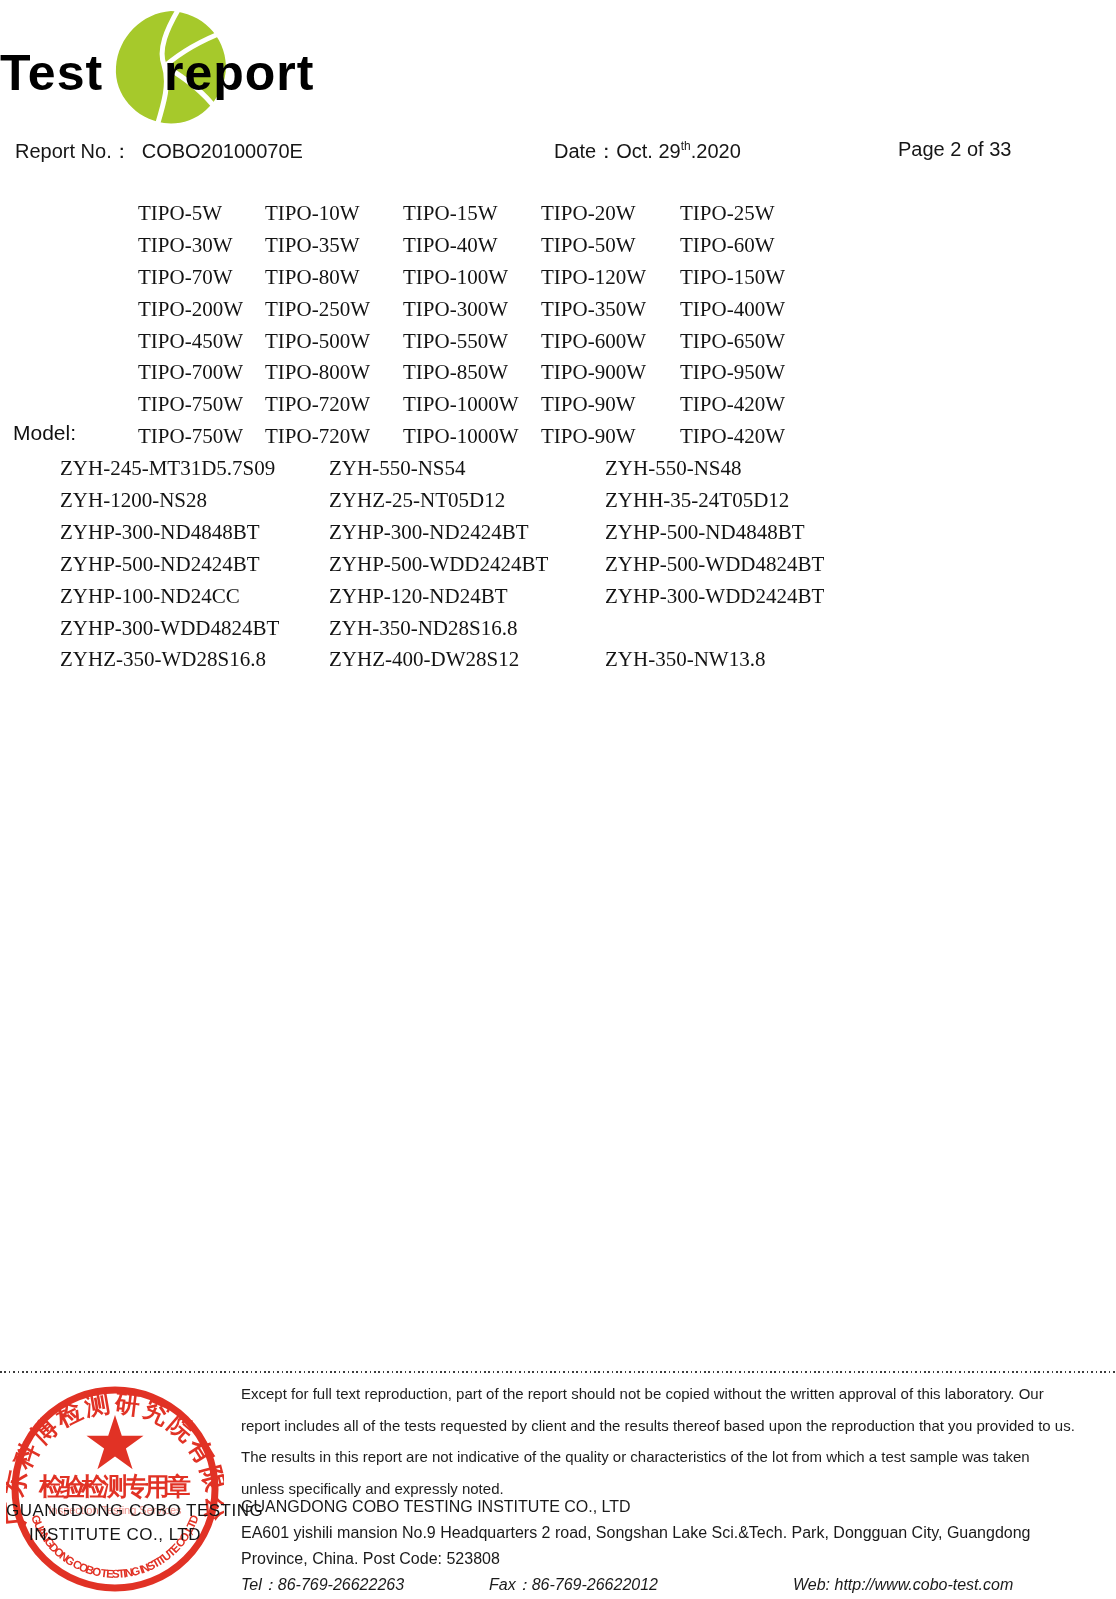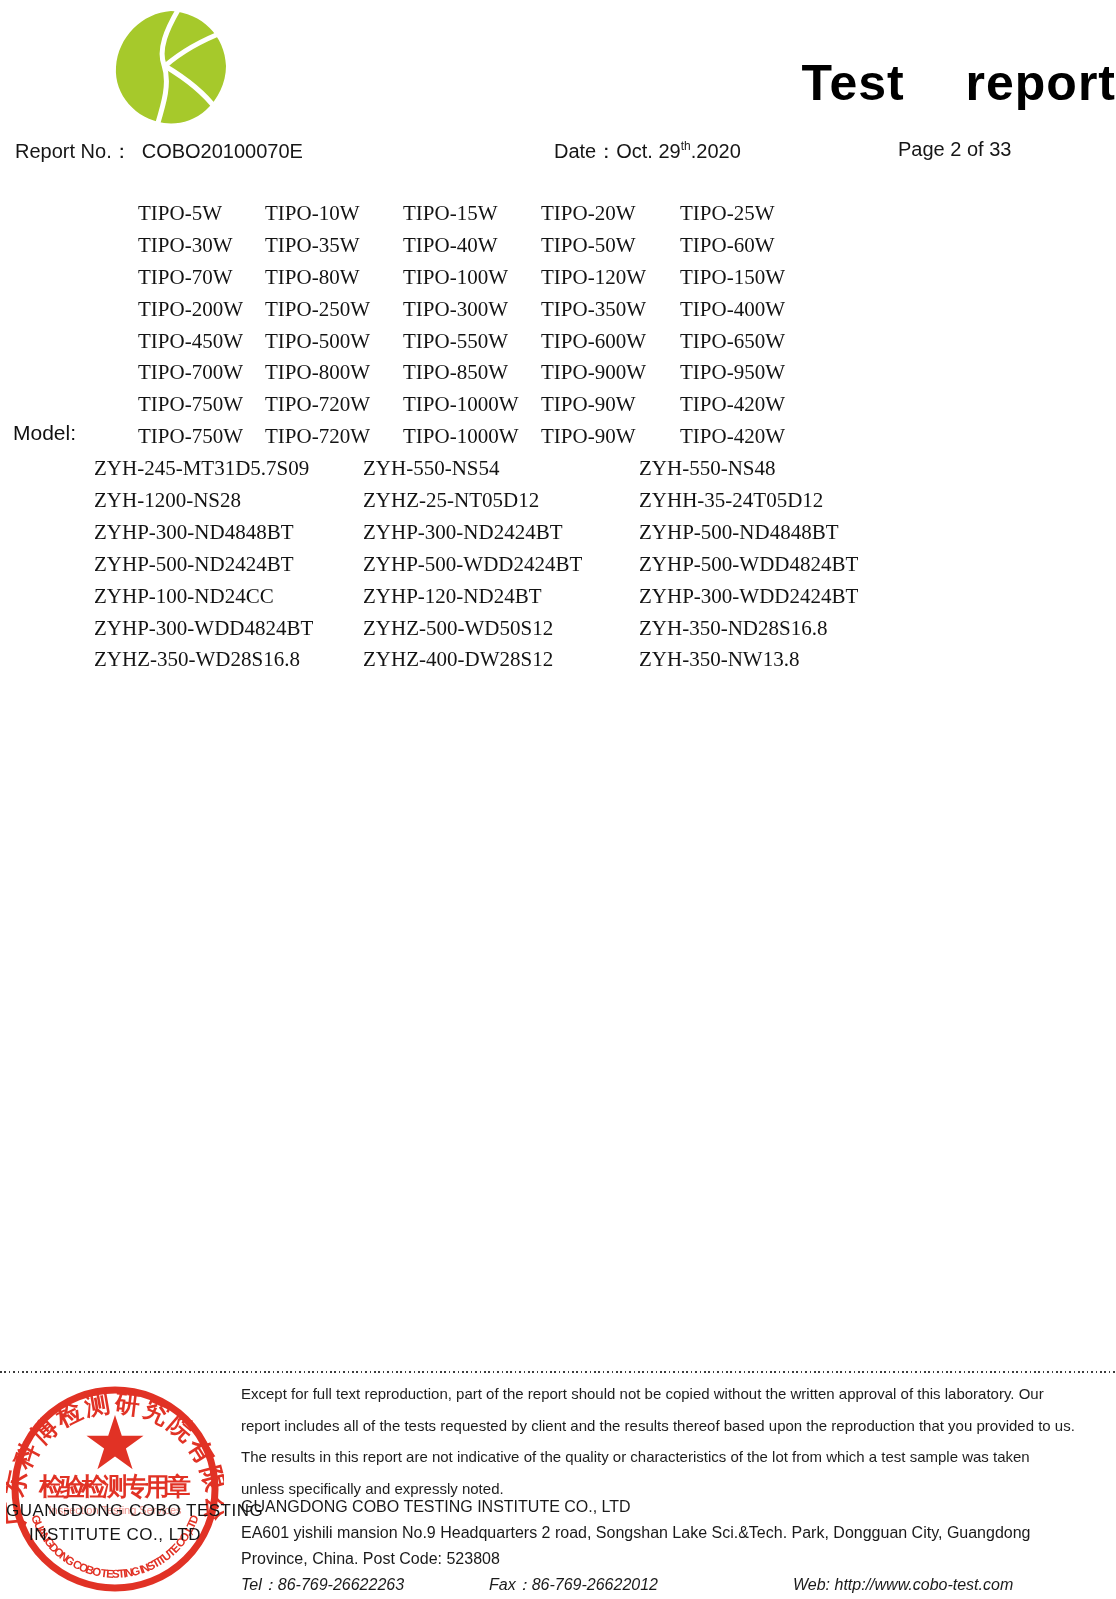--- a/index.html
+++ b/index.html
@@ -9,23 +9,23 @@
     margin:0 auto;
     background:#ffffff;
     overflow:hidden;
     font-family:"Liberation Sans","DejaVu Sans",sans-serif;
     color:#161616;
   }
   
   .logo{position:absolute;left:112px;top:9px;width:118px;height:118px;}
   .title{
     position:absolute;left:0;top:46px;width:100%;
-    text-align:right;
+    text-align:left;
     font-size:50px;font-weight:bold;letter-spacing:1px;word-spacing:46px;
-    color:#000;line-height:1.1;margin-top:10px;
+    color:#000;line-height:1.1;
   }
   .header-row{position:absolute;left:0;top:138px;width:100%;height:30px;font-size:20px;padding-left:24px;}
   .report-no{position:absolute;left:15px;top:0;}
   .report-no-value{margin-left:10px;}
   .date-field{position:absolute;left:545px;top:0;margin-left:9px;}
   .date-field sup{font-size:12px;}
   .page-indicator{position:absolute;left:898px;top:0;}
   
   .model-label{
     position:absolute;left:13px;top:421px;
@@ -35,21 +35,21 @@
     position:absolute;left:0;top:198px;width:927px;
     font-family:"Liberation Serif","DejaVu Serif",serif;
     font-size:21px;color:#131313;
   }
   .row-tipo{
     display:grid;grid-template-columns:127px 138px 138px 139px auto;
     padding-left:138px;height:31.9px;line-height:31.9px;
   }
   .row-zyh{
     display:grid;grid-template-columns:269px 276px auto;
-    padding-left:60px;height:31.9px;line-height:31.9px;margin-left:34px;
+    padding-left:60px;height:31.9px;line-height:31.9px;
   }
   .row-tipo span,.row-zyh span{white-space:nowrap;}
   
   .dotted-rule{
     position:absolute;left:0;top:1371px;width:1116px;height:2px;
     background:repeating-linear-gradient(90deg,#3c3c3c 0 1.6px,transparent 1.6px 4.4px);
   }
   .disclaimer{
     position:absolute;left:241px;top:1378px;width:866px;
     font-size:15px;line-height:31.6px;color:#1d1d1d;
@@ -177,21 +177,20 @@
           <span>ZYHP-500-WDD2424BT</span>
           <span>ZYHP-500-WDD4824BT</span>
         </div>
         <div class="row-zyh">
           <span>ZYHP-100-ND24CC</span>
           <span>ZYHP-120-ND24BT</span>
           <span>ZYHP-300-WDD2424BT</span>
         </div>
         <div class="row-zyh">
           <span>ZYHP-300-WDD4824BT</span>
-          <span>ZYHZ-500-WD50S12</span>
           <span>ZYH-350-ND28S16.8</span>
         </div>
         <div class="row-zyh">
           <span>ZYHZ-350-WD28S16.8</span>
           <span>ZYHZ-400-DW28S12</span>
           <span>ZYH-350-NW13.8</span>
         </div>
       </div>
   </div>
 

